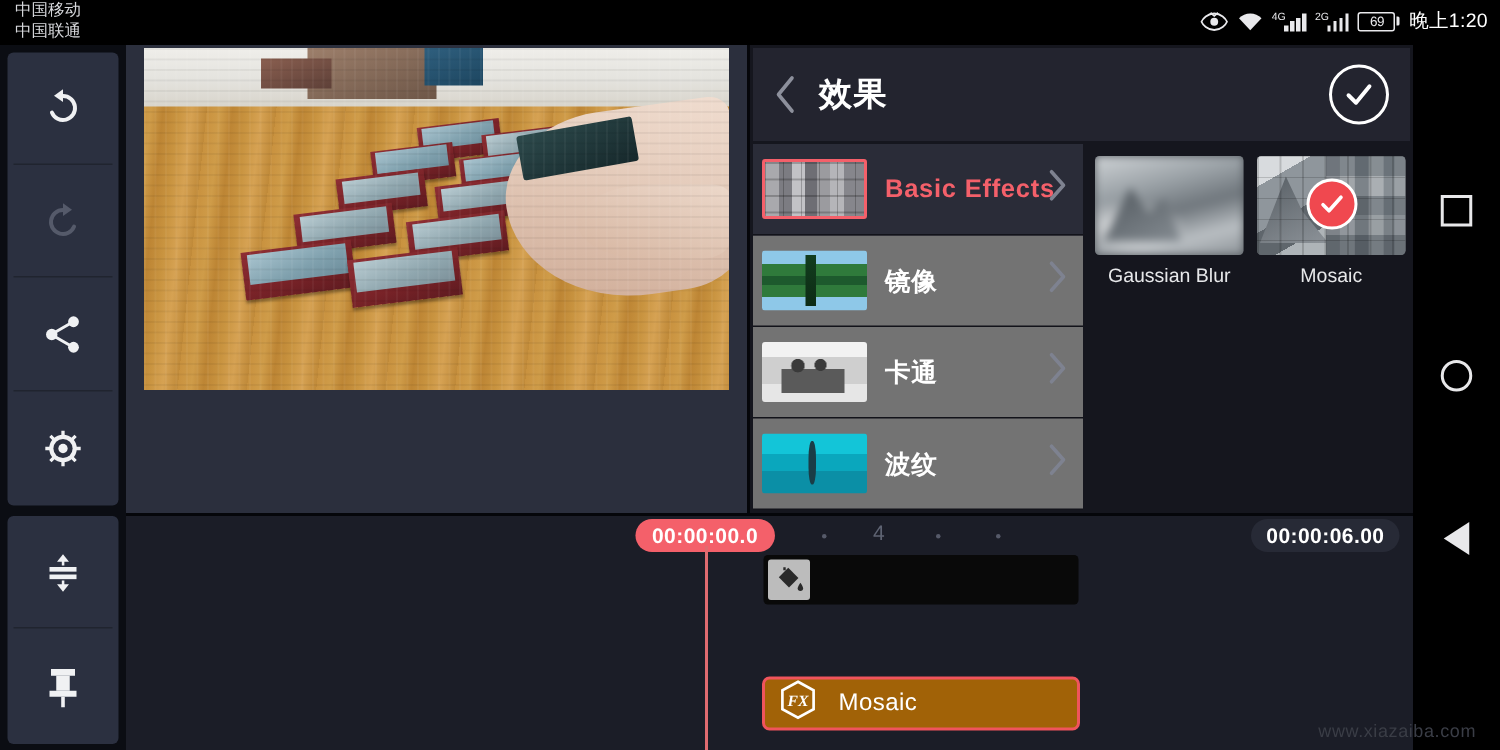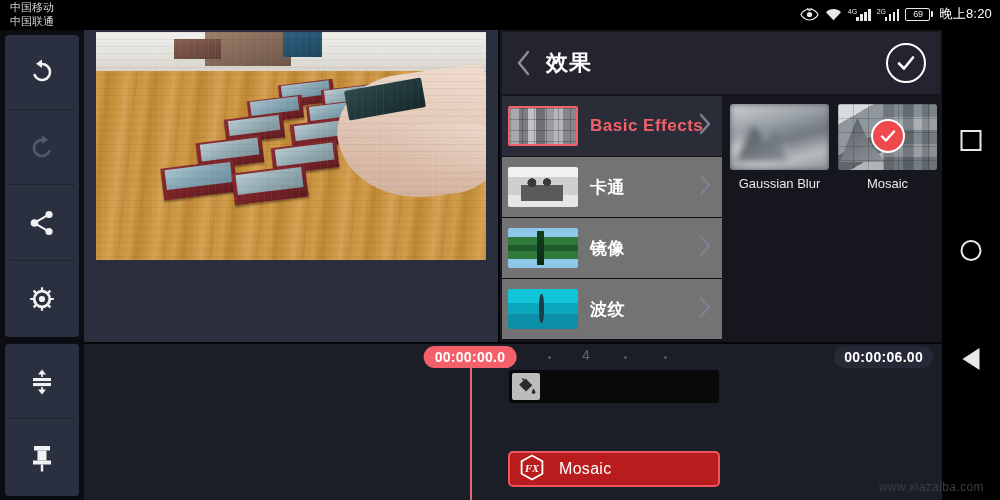--- a/index.html
+++ b/index.html
@@ -302,21 +302,21 @@
   .img-ico {
     width: 24px; height: 20px; background: #fff; border-radius: 2px; flex: none;
     display: flex; align-items: center; justify-content: center;
   }
   .ti-name {
     color: #fff; font-size: 15px; margin-left: -2px; white-space: nowrap;
     text-shadow: 0 1px 2px rgba(0,0,0,.75);
   }
   .track-fx {
     left: 424px; top: 107px; width: 212px; height: 36px;
-    background: #b91c1c; border: 2px solid #f0545c; border-radius: 5px;
+    background: #a16207; border: 2px solid #f0545c; border-radius: 5px;
     display: flex; align-items: center; position: absolute;
   }
   .fx-hex { margin-left: 9px; flex: none; }
   .fx-name { color: #fff; font-size: 16px; margin-left: 14px; letter-spacing: .3px; }
 
   
   .navbar {
     position: absolute; left: 942px; top: 30px; width: 58px; height: 470px;
     background: #000;
   }
@@ -374,21 +374,21 @@
             <i></i>
             <i></i>
             <i></i>
             <i></i>
           </span>
       </span>
       <span class="battery">
         <span class="batt-body">69</span>
         <span class="batt-cap"></span>
       </span>
-      <span class="clock">晚上8:20</span>
+      <span class="clock">晚上1:20</span>
     </div>
   </div>
 
   <div class="rail">
     <div class="rail-group rail-g1">
       <div class="rail-btn">
         <svg width="30" height="30" viewBox="0 0 30 30">
           <path d="M15 7 A8 8 0 1 1 7.6 18" fill="none" stroke="#f0f1f3" stroke-width="2.6" stroke-linecap="round"></path>
           <path d="M15 2.5 L15 11 L9 6.8 Z" fill="#f0f1f3"></path>
         </svg>
@@ -491,35 +491,35 @@
           <span class="cat-label">Basic Effects</span>
           <span class="cat-chev">
             <svg width="13" height="22" viewBox="0 0 13 22">
                 <path d="M2 2 L10 11 L2 20" fill="none" stroke="#7e8290" stroke-width="2.4" stroke-linecap="round" stroke-linejoin="round"></path>
               </svg>
           </span>
         </div>
 
         <div class="cat-row">
           <span class="cat-thumb">
-              <span class="th-cartoon"></span>
+              <span class="th-mirror"></span>
             </span>
-          <span class="cat-label">卡通</span>
+          <span class="cat-label">镜像</span>
           <span class="cat-chev">
             <svg width="13" height="22" viewBox="0 0 13 22">
                 <path d="M2 2 L10 11 L2 20" fill="none" stroke="#7e8290" stroke-width="2.4" stroke-linecap="round" stroke-linejoin="round"></path>
               </svg>
           </span>
         </div>
 
         <div class="cat-row">
           <span class="cat-thumb">
-              <span class="th-mirror"></span>
+              <span class="th-cartoon"></span>
             </span>
-          <span class="cat-label">镜像</span>
+          <span class="cat-label">卡通</span>
           <span class="cat-chev">
             <svg width="13" height="22" viewBox="0 0 13 22">
                 <path d="M2 2 L10 11 L2 20" fill="none" stroke="#7e8290" stroke-width="2.4" stroke-linecap="round" stroke-linejoin="round"></path>
               </svg>
           </span>
         </div>
 
         <div class="cat-row">
           <span class="cat-thumb">
               <span class="th-ripple"></span>

